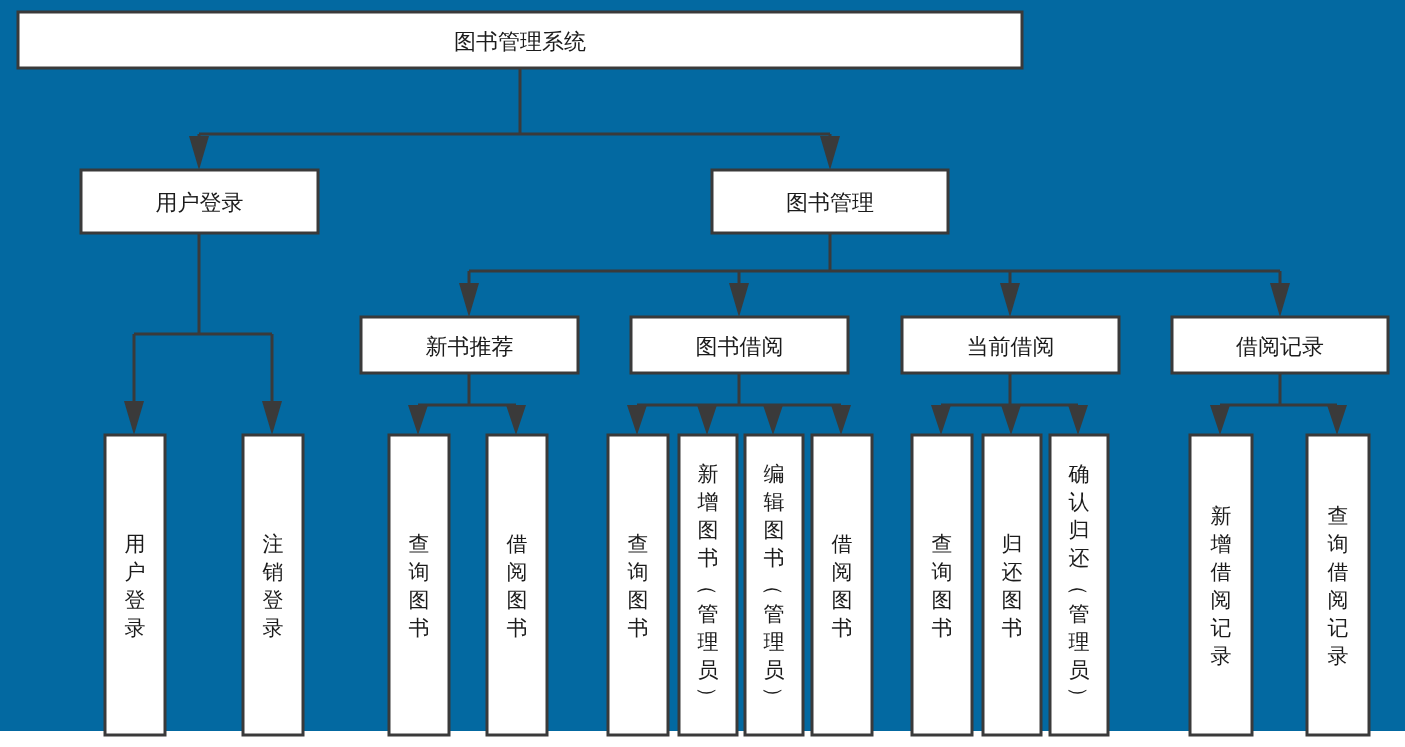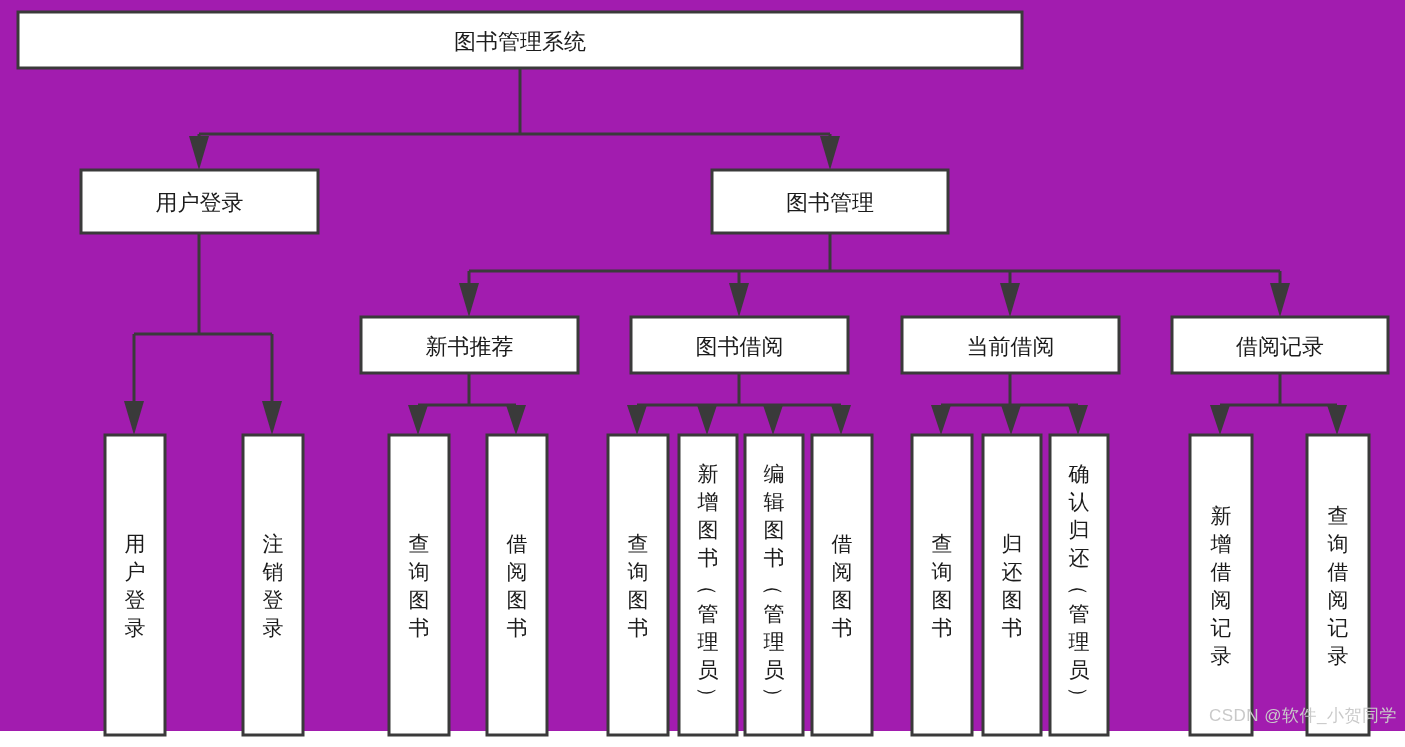--- a/index.html
+++ b/index.html
@@ -10,21 +10,21 @@
   body {
     width: 1405px;
     height: 747px;
     font-family: "Liberation Sans", "DejaVu Sans", sans-serif;
     overflow: hidden;
   }
   #diagram-root {
     position: relative;
     width: 1405px;
     height: 731px;
-    background: #a21caf;
+    background: #0369a1;
   }
   svg.diagram-canvas {
     position: absolute;
     left: 0;
     top: 0;
     width: 1405px;
     height: 747px;
   }
   .node-box {
     fill: #ffffff;
@@ -265,15 +265,14 @@
           <text class="node-label-v-char" x="1338" y="515">查</text>
           <text class="node-label-v-char" x="1338" y="543">询</text>
           <text class="node-label-v-char" x="1338" y="571">借</text>
           <text class="node-label-v-char" x="1338" y="599">阅</text>
           <text class="node-label-v-char" x="1338" y="627">记</text>
           <text class="node-label-v-char" x="1338" y="655">录</text>
         </g>
       </g>
   </svg>
 
-  <div class="watermark-text">CSDN @软件_小贺同学</div>
 
 </div>
 
 </body></html>

